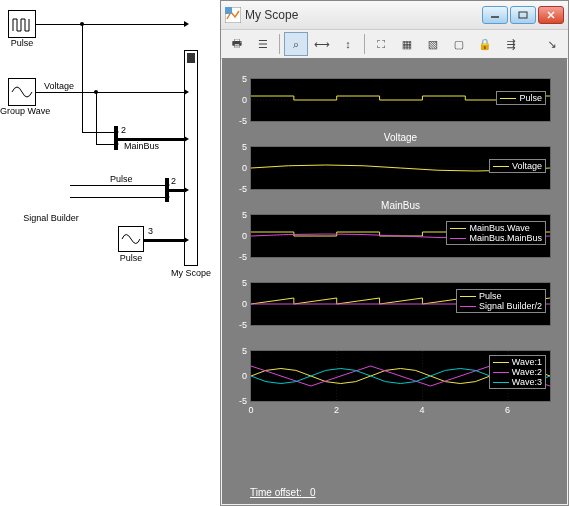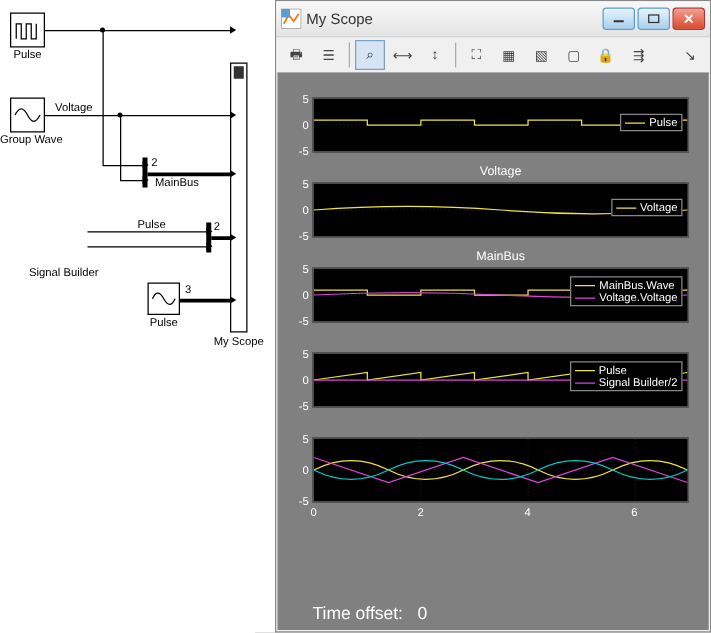--- a/index.html
+++ b/index.html
@@ -25,21 +25,21 @@
 .tool-btn { width:22px; height:22px; display:flex; align-items:center; justify-content:center; border:1px solid transparent; font-size:11px; color:#444; }
 .tool-btn.active { border:1px solid #7da2c1; background:#d5e5f3; }
 .tool-sep { width:1px; height:20px; background:#aaa; margin:0 2px; }
 .scope-body { position:absolute; top:57px; left:1px; right:1px; bottom:1px; background:#808080; padding:6px 16px 4px 28px; display:flex; flex-direction:column; }
 .plot-group { margin-bottom:10px; }
 .plot-title { text-align:center; font-size:10px; color:#fff; margin-bottom:2px; height:12px; }
 .plot-area { background:#000; border:1px solid #666; height:42px; position:relative; }
 .legend { position:absolute; right:4px; background:#000; border:1px solid #888; padding:1px 3px; font-size:9px; color:#fff; }
 .legend-row { display:flex; align-items:center; gap:3px; white-space:nowrap; }
 .legend-swatch { width:16px; height:1px; }
-.footer-text { font-size:14px; color:#fff; margin-top:auto; padding:2px 0; }
+.footer-text { font-size:10px; color:#fff; margin-top:auto; padding:2px 0;text-decoration:underline; }
 svg.trace { position:absolute; top:0; left:0; width:100%; height:100%; }
 .grid-line { stroke:#333; stroke-width:0.5; stroke-dasharray:1,2; }
 .ytick { position:absolute; left:-22px; font-size:9px; color:#fff; width:18px; text-align:right; }
 .xtick { position:absolute; bottom:-14px; font-size:9px; color:#fff; width:10px; text-align:center; margin-left:-5px; }
 </style>
 </head>
 <body>
 
 <div class="container">
 <div class="diagram">
@@ -202,21 +202,21 @@
           <polyline points="0,17 43,17 43,21 86,21 86,17 129,17 129,21 172,21 172,17 215,17 215,21 258,21 258,17 300,17" stroke="#f0e442" fill="none" stroke-width="1"></polyline>
           <path d="M0 21 Q75 17 150 21 Q225 25 300 21" stroke="#d946d9" fill="none" stroke-width="1"></path>
         </svg>
         <div class="legend" style="top:6px">
           <div class="legend-row">
                 <span class="legend-swatch" style="background:#f0e442"></span>
                 <span>MainBus.Wave</span>
               </div>
           <div class="legend-row">
                 <span class="legend-swatch" style="background:#d946d9"></span>
-                <span>Voltage.Voltage</span>
+                <span>MainBus.MainBus</span>
               </div>
         </div>
       </div>
     </div>
 
     <div class="plot-group">
       <div class="plot-title"></div>
       <div class="plot-area">
         <span class="ytick" style="top:-5px">5</span>
         <span class="ytick" style="top:16px">0</span>
@@ -251,20 +251,34 @@
               <line class="grid-line" x1="172" y1="0" x2="172" y2="50"></line>
               <line class="grid-line" x1="258" y1="0" x2="258" y2="50"></line>
           <path d="M0 25 Q30 10 60 25 Q90 40 120 25 Q150 10 180 25 Q210 40 240 25 Q270 10 300 25" stroke="#f0e442" fill="none" stroke-width="1"></path>
           <path d="M0 15 Q30 25 60 35 Q90 25 120 15 Q150 25 180 35 Q210 25 240 15 Q270 25 300 35" stroke="#d946d9" fill="none" stroke-width="1"></path>
           <path d="M0 25 Q30 40 60 25 Q90 10 120 25 Q150 40 180 25 Q210 10 240 25 Q270 40 300 25" stroke="#00c8c8" fill="none" stroke-width="1"></path>
         </svg>
         <span class="xtick" style="left:0">0</span>
         <span class="xtick" style="left:28.6%">2</span>
         <span class="xtick" style="left:57.2%">4</span>
         <span class="xtick" style="left:85.8%">6</span>
+        <div class="legend" style="top:4px">
+          <div class="legend-row">
+                <span class="legend-swatch" style="background:#f0e442"></span>
+                <span>Wave:1</span>
+              </div>
+          <div class="legend-row">
+                <span class="legend-swatch" style="background:#d946d9"></span>
+                <span>Wave:2</span>
+              </div>
+          <div class="legend-row">
+                <span class="legend-swatch" style="background:#00c8c8"></span>
+                <span>Wave:3</span>
+              </div>
+        </div>
       </div>
     </div>
 
     <div class="footer-text">
       <span>Time offset:</span>&nbsp;&nbsp;&nbsp;<span>0</span>
     </div>
   </div>
 </div>
 </div>
 

